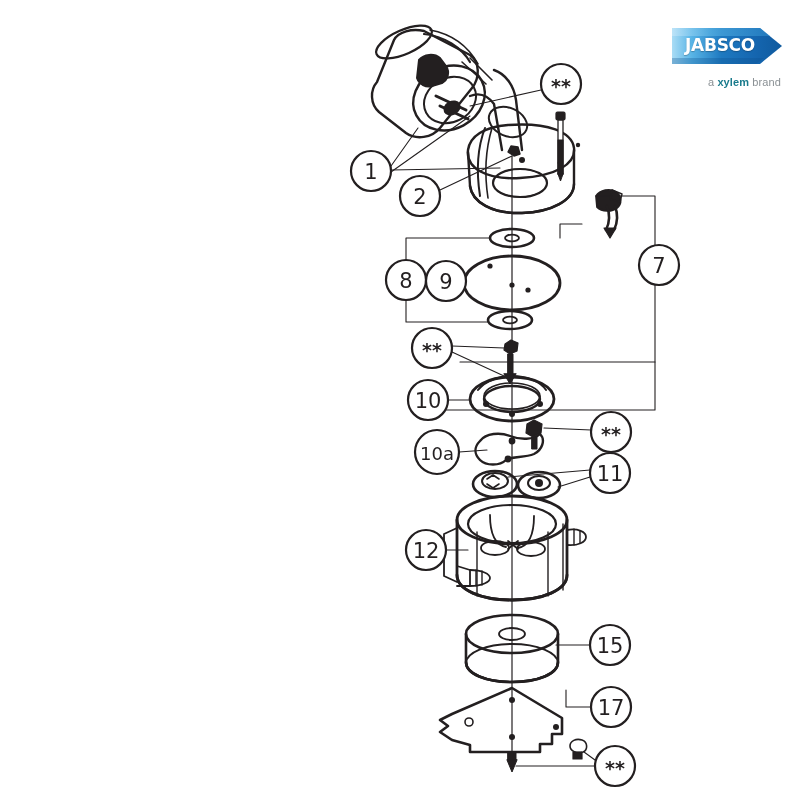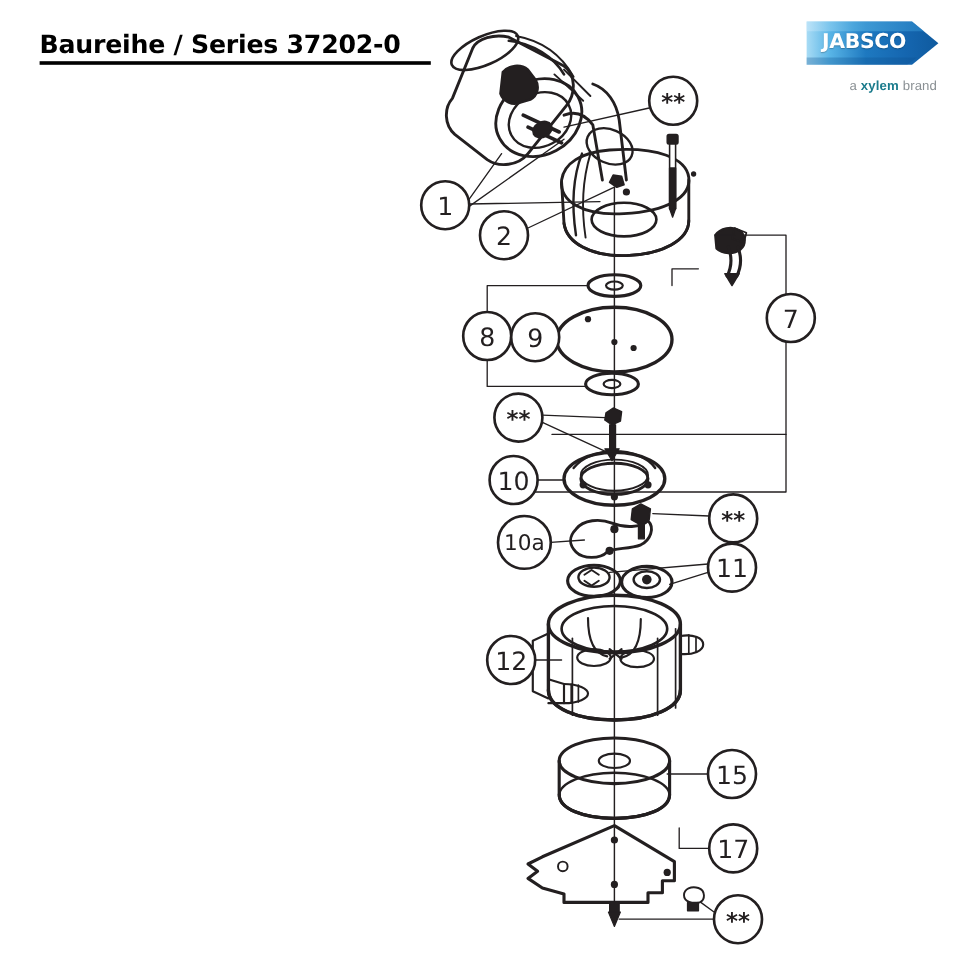--- a/index.html
+++ b/index.html
@@ -40,21 +40,21 @@
   #title-rule {
     width: 326px;
     height: 3px;
     background: #000000;
     margin-top: 1px;
   }
   
   #logo-block {
     position: absolute;
     left: 672px;
-    top: 16px;
+    top: 26px;
     width: 116px;
     height: 70px;
   }
   #logo-mark {
     position: relative;
     width: 112px;
     height: 40px;
   }
   #logo-wordmark {
     position: absolute;
@@ -113,24 +113,20 @@
     fill: #231f20;
     text-anchor: middle;
     dominant-baseline: central;
   }
 </style>
 </head>
 <body>
 
 <div id="page">
 
-  <div id="title-block">
-    <div id="series-title">Baureihe / Series 37202-0</div>
-    <div id="title-rule"></div>
-  </div>
 
   <div id="logo-block">
     <div id="logo-mark">
       <svg id="logo-wordmark" viewBox="0 0 112 40">
         <defs>
           <linearGradient id="logoGrad" x1="0" y1="0" x2="1" y2="0">
             <stop offset="0%" stop-color="#a9dcf5"></stop>
             <stop offset="18%" stop-color="#58b4e6"></stop>
             <stop offset="45%" stop-color="#1e79c0"></stop>
             <stop offset="75%" stop-color="#1566b0"></stop>

